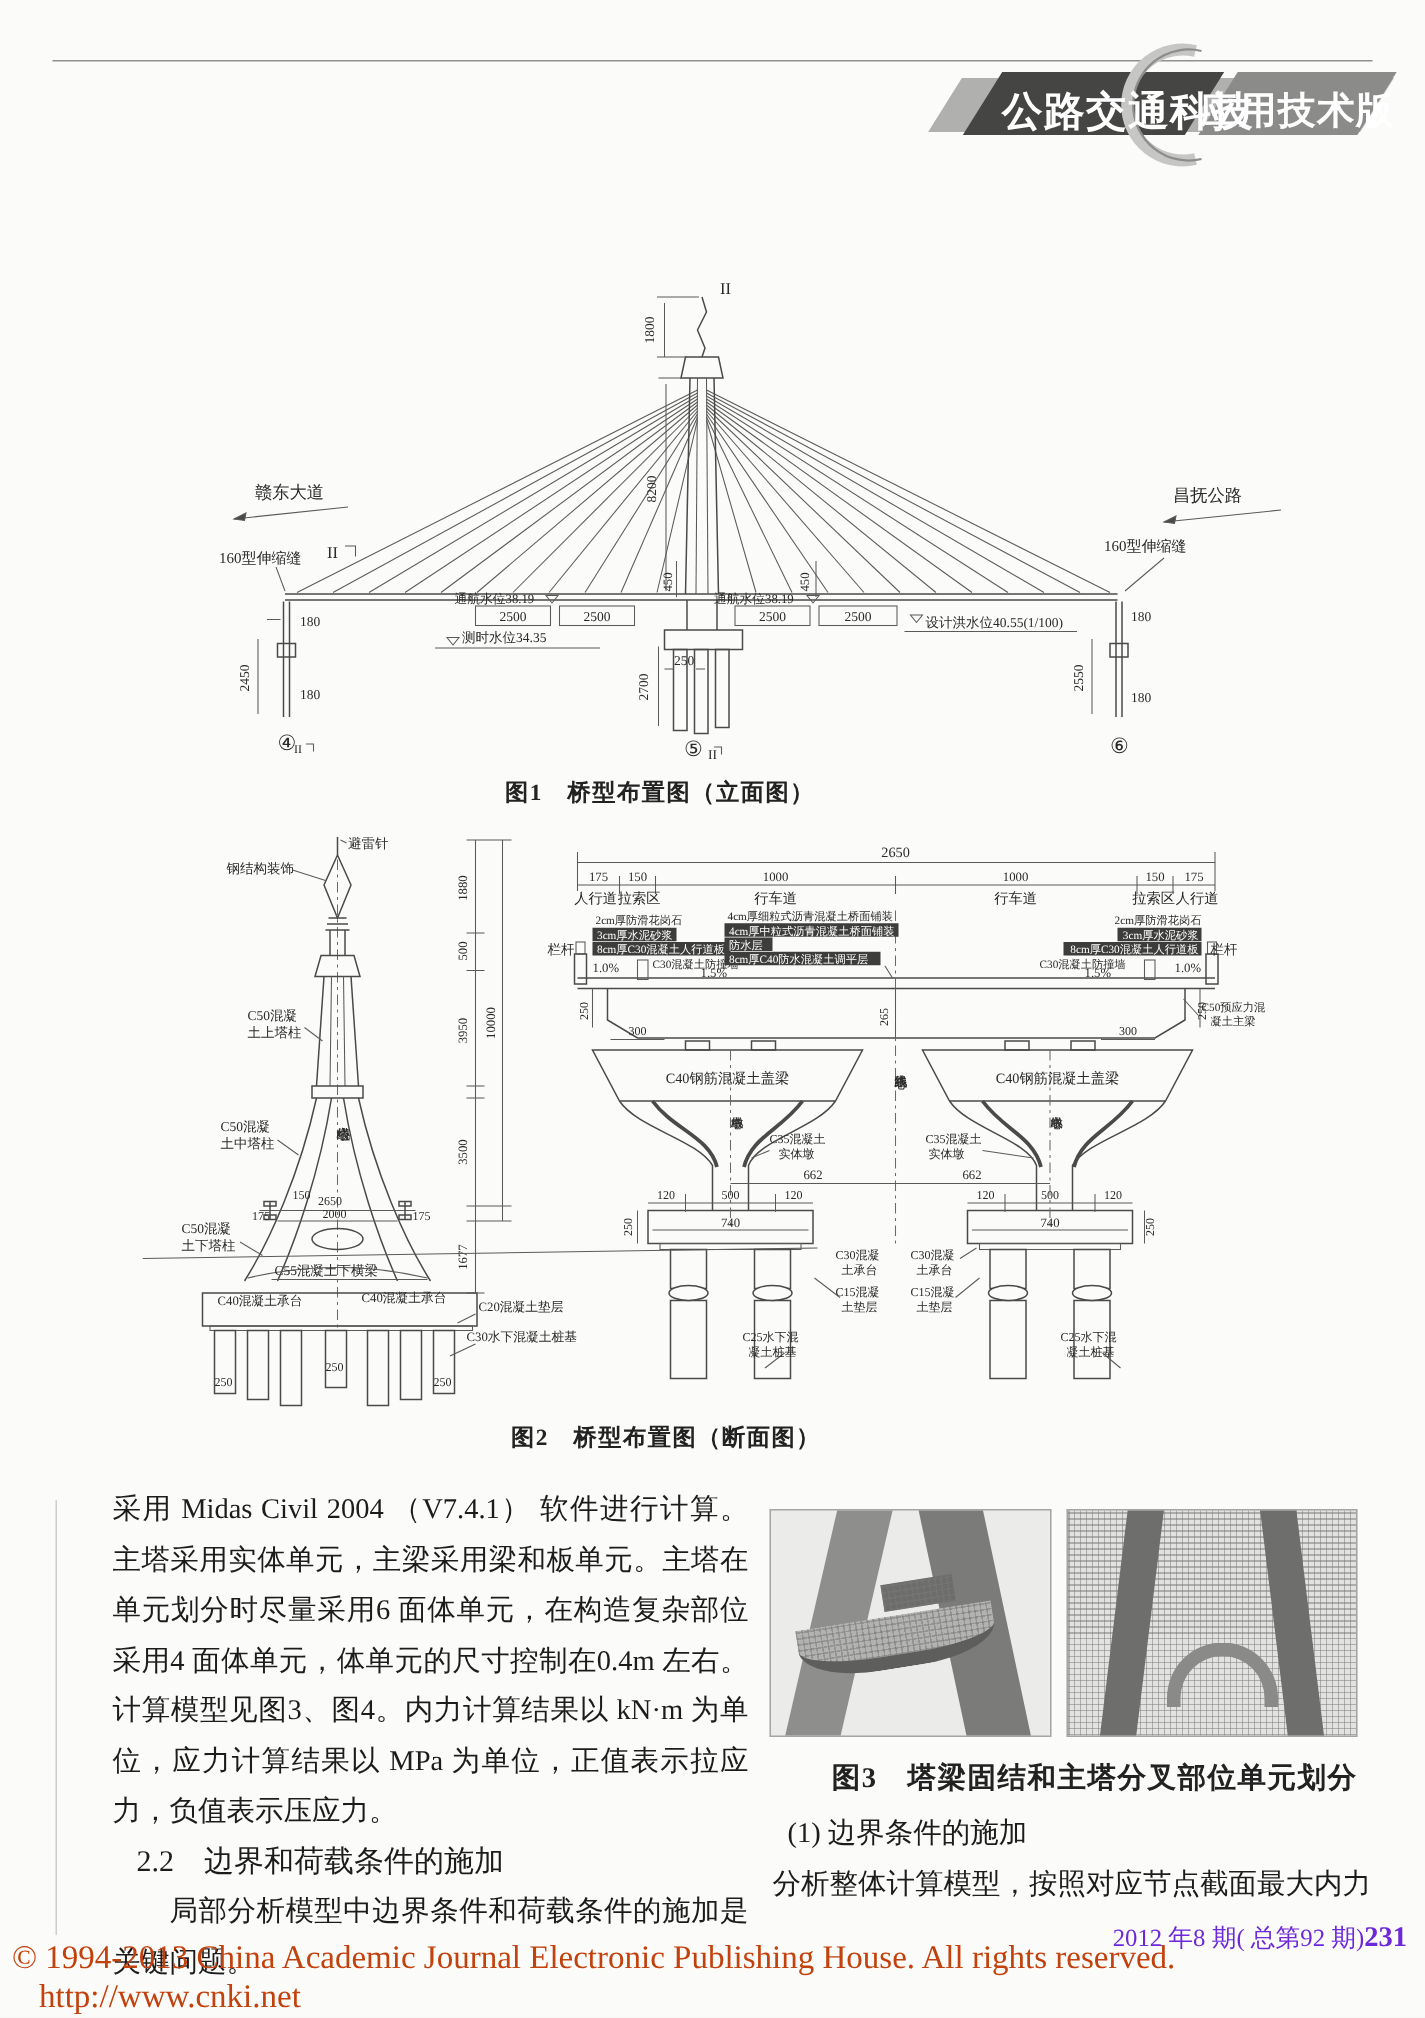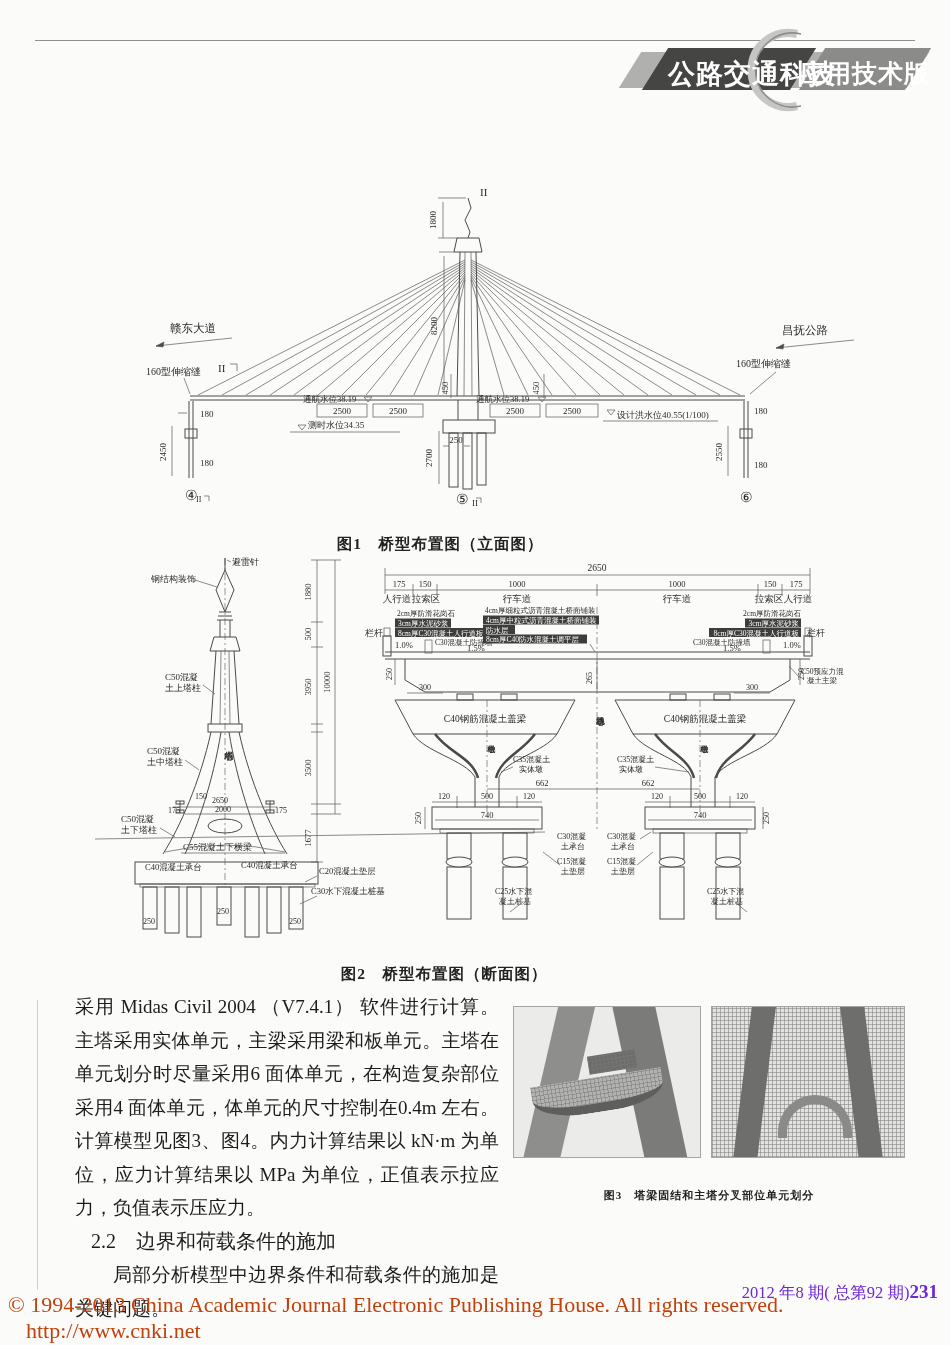--- a/index.html
+++ b/index.html
@@ -9,21 +9,21 @@
   .abs{position:absolute;}
   
   #top-rule{top:40px;left:35px;width:880px;height:1px;background:#90908e;}
   .banner-back{top:52px;left:630px;width:288px;height:36px;transform:skewX(-32deg);background:#b0b0ae;}
   .banner-dark{top:48px;left:655px;width:148px;height:42px;transform:skewX(-32deg);background:#454543;}
   .banner-light{top:48px;left:812px;width:106px;height:42px;transform:skewX(-32deg);background:#8b8b89;}
   .banner-text{color:#fff;font-weight:bold;font-size:27px;letter-spacing:1px;white-space:nowrap;}
   #journal-title{top:56px;left:668px;}
   #edition-title{top:57px;left:800px;font-size:25px;}
   
-  .fig-caption{font-size:15.5px;font-weight:bold;text-align:center;letter-spacing:1px;color:#222;margin-top:16px;}
+  .fig-caption{font-size:15.5px;font-weight:bold;text-align:center;letter-spacing:1px;color:#222;}
   
   svg text{font-family:"Liberation Serif",serif;fill:#2a2a28;}
   svg .ln{stroke:#4a4a48;fill:none;stroke-width:1;}
   svg .thin{stroke:#5a5a58;fill:none;stroke-width:0.7;}
   svg .dash{stroke:#6a6a68;fill:none;stroke-width:0.7;stroke-dasharray:7 3 2 3;}
   svg .darkbox{fill:#3d3d3b;}
   svg .wtxt{fill:#ffffff;}
   
   .bodytext{font-size:19px;line-height:33.5px;text-align:justify;}
   .h-sec{font-weight:normal;font-size:20px;margin-left:16px;}
@@ -488,22 +488,26 @@
       <div style="position:absolute;right:28px;top:-12px;width:42px;height:185px;background:#7b7b79;transform:rotate(-12deg);"></div>
       <div class="mesh" style="position:absolute;left:18px;top:70px;width:132px;height:26px;background-color:#b2b2b0;transform:rotate(-9deg);border-bottom:9px solid #5e5e5c;border-radius:0 0 40% 40%/0 0 60% 60%;"></div>
       <div class="mesh" style="position:absolute;left:74px;top:46px;width:48px;height:18px;background-color:#6d6d6b;transform:rotate(-9deg);"></div>
     </div>
     <div class="fig3panel mesh" style="left:198px;width:192px;background-color:#e2e2e0;">
       <div style="position:absolute;left:30px;top:-10px;width:24px;height:180px;background:#6e6e6c;transform:rotate(7deg);"></div>
       <div style="position:absolute;right:30px;top:-10px;width:24px;height:180px;background:#6e6e6c;transform:rotate(-7deg);"></div>
       <div style="position:absolute;left:66px;top:88px;width:56px;height:34px;border:9px solid #8a8a88;border-bottom:none;border-radius:56px 56px 0 0;"></div>
     </div>
   </div>
-  <div class="abs fig-caption" style="left:513px;top:1172px;width:392px;font-size:11px;">图3　塔梁固结和主塔分叉部位单元划分</div>
-
+  <div class="abs fig-caption" style="left:513px;top:1172px;width:392px;font-size:19px;text-align:right;">图3　塔梁固结和主塔分叉部位单元划分</div>
+
+  <div class="abs bodytext" style="left:515px;top:1206px;width:400px;">
+    <div style="padding-left:10px;">(1) 边界条件的施加</div>
+    <div>分析整体计算模型，按照对应节点截面最大内力</div>
+  </div>
 
   <div id="margin-line" class="abs"></div>
 
   <div id="footer-copy" class="abs">
     <span>© 1994-2013 China Academic Journal Electronic Publishing House. All rights reserved.</span>
     <span style="margin-left:18px;">http://www.cnki.net</span>
   </div>
   <div id="footer-issue" class="abs">
     <span>2012 年8 期( 总第92 期)</span><b>231</b>
   </div>

